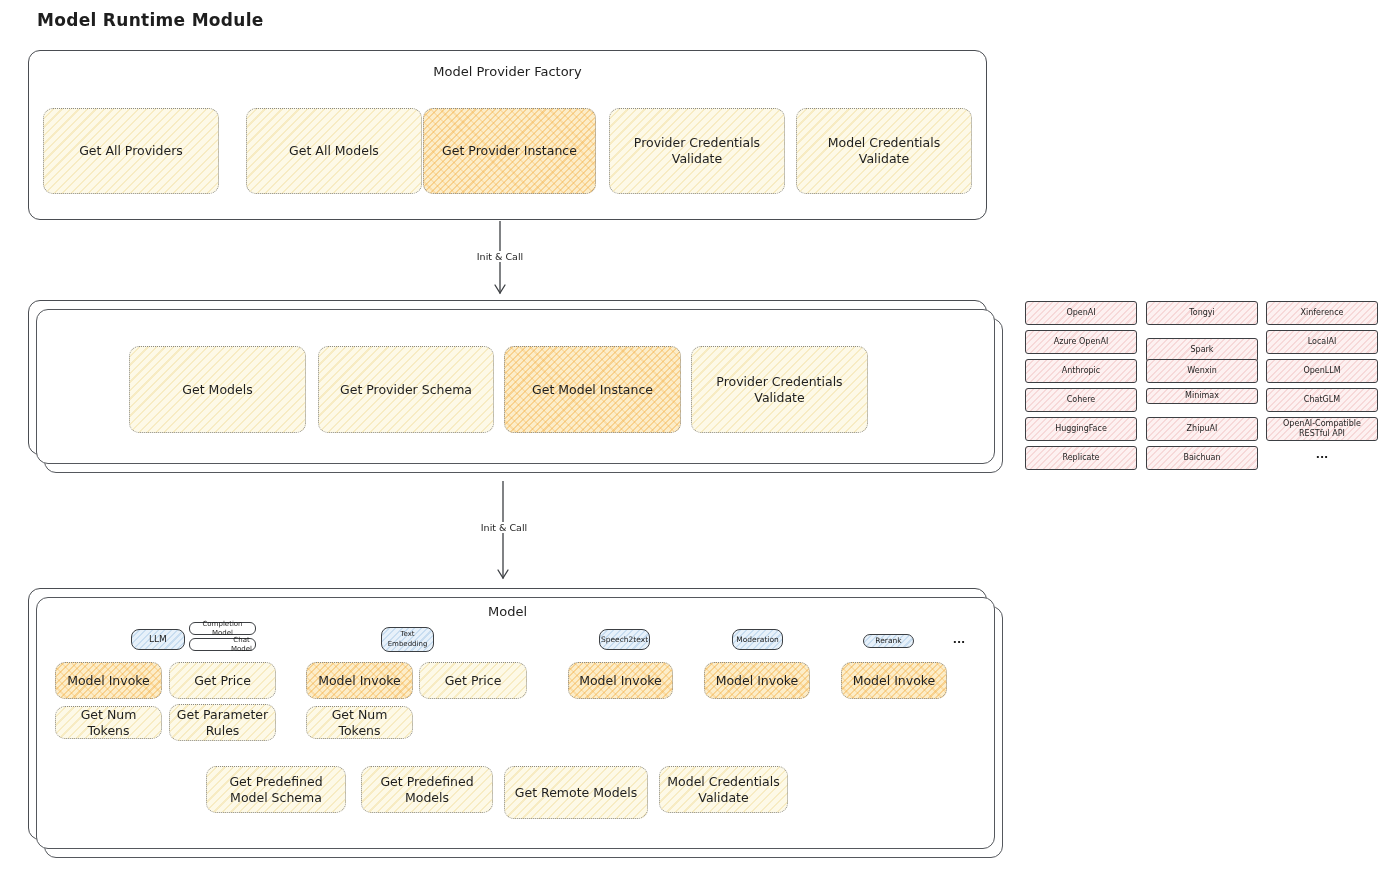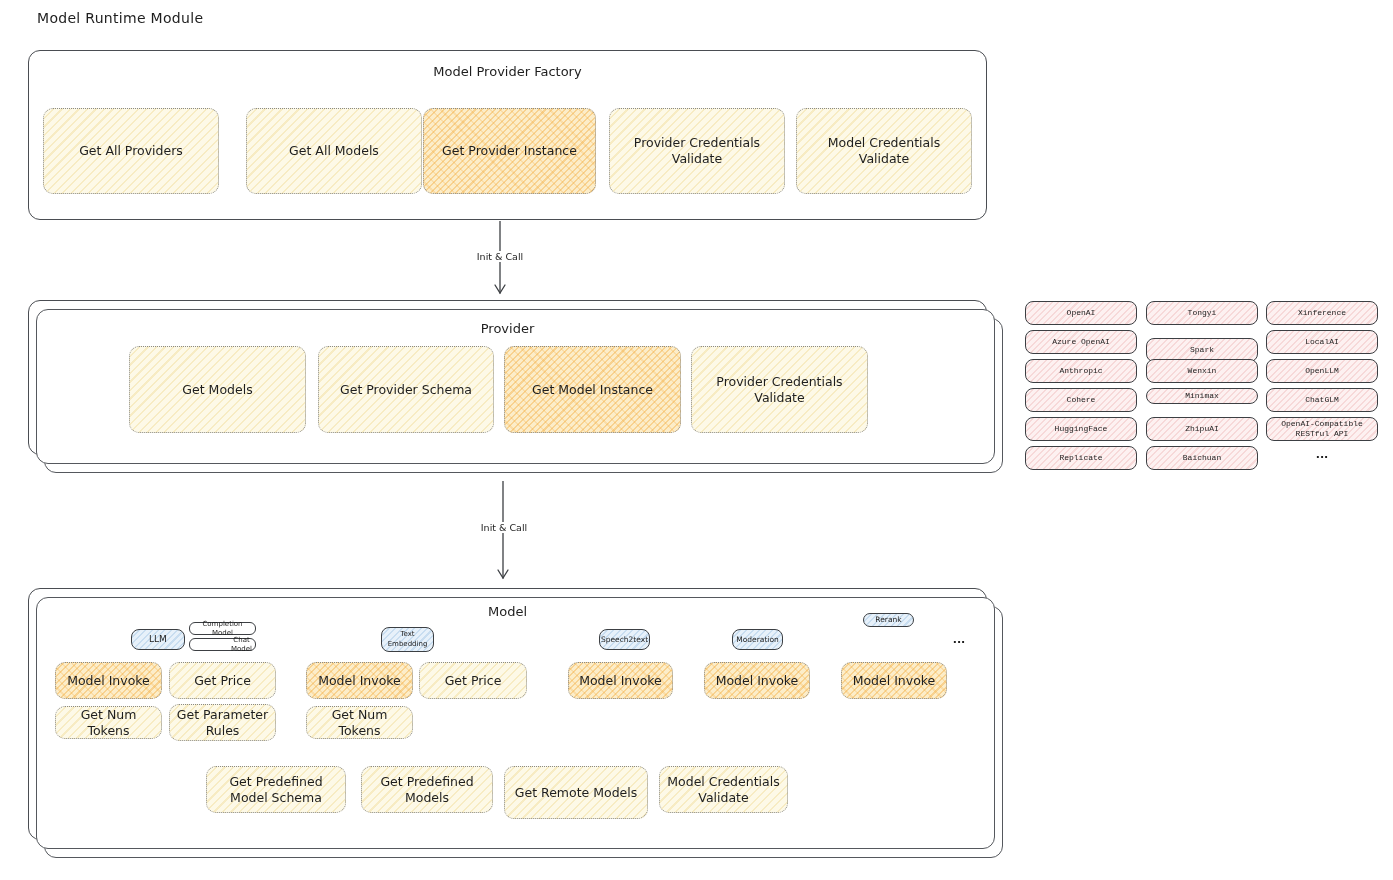--- a/index.html
+++ b/index.html
@@ -1,21 +1,21 @@
 <!DOCTYPE html>
 <html><head>
 <meta charset="utf-8">
 <style>
   html,body{margin:0;padding:0;background:#ffffff;}
   .canvas{
     position:relative;width:1393px;height:880px;background:#ffffff;overflow:hidden;
     font-family:"DejaVu Sans", sans-serif;color:#1e1e1e;
   }
   .main-title{
-    position:absolute;left:37px;top:10px;font-size:14px;font-weight:normal;
+    position:absolute;left:37px;top:10px;font-size:17px;font-weight:bold;
     letter-spacing:.3px;
   }
   
   .frame{
     position:absolute;background:#fff;border:1.6px solid #4a4d52;border-radius:12px;
     z-index:0;
   }
   .frame.stacked::after, .frame.stacked::before{
     content:"";position:absolute;border:1.4px solid #55585d;border-radius:12px;
     background:#fff;width:100%;height:100%;z-index:-1;
@@ -37,24 +37,23 @@
     background-image:repeating-linear-gradient(135deg, rgba(233,204,112,.30) 0 1.5px, transparent 1.5px 6px);
   }
   .box-orange{
     border:1.6px dotted #8a8a86;
     background-color:#fcedc9;
     background-image:
       repeating-linear-gradient(135deg, rgba(242,166,50,.38) 0 1.5px, transparent 1.5px 4.5px),
       repeating-linear-gradient(45deg, rgba(242,166,50,.22) 0 1.5px, transparent 1.5px 7px);
   }
   .box-pink{
-    border:1.4px solid #3c3f43;border-radius:8px;font-size:8px;
+    border:1.4px solid #3c3f43;border-radius:3px;font-size:8px;
     background-color:#fdf1f1;
     background-image:repeating-linear-gradient(135deg, rgba(225,130,130,.22) 0 1.5px, transparent 1.5px 4.5px);
-    font-family:Liberation Mono, monospace;
   }
   .box-blue{
     border:1.4px solid #3c3f43;border-radius:8px;font-size:7.5px;
     background-color:#e7f1fa;
     background-image:repeating-linear-gradient(135deg, rgba(120,170,215,.28) 0 1.5px, transparent 1.5px 4.5px);
   }
   .box-white{
     border:1.3px solid #3c3f43;border-radius:6px;font-size:7px;background:#fff;
   }
   .ellipsis-txt{position:absolute;font-size:11px;font-weight:bold;text-align:center;}
@@ -84,21 +83,20 @@
 
   <div class="arrow" style="left:492px;top:221px;">
     <svg width="16" height="74" viewBox="0 0 16 74" fill="none" stroke="#3c3f43" stroke-width="1.3" stroke-linecap="round">
       <line x1="8" y1="0" x2="8" y2="72"></line>
       <polyline points="3,64 8,72 13,64"></polyline>
     </svg>
   </div>
   <div class="arrow-label" style="left:500px;top:251px;">Init &amp; Call</div>
 
   <div class="frame stacked" style="left:28px;top:300px;width:957px;height:153px;">
-    <div class="frame-title" style="top:20px;">Provider</div>
     <div class="node box-yellow" style="left:100px;top:45px;width:177px;height:87px;">Get Models</div>
     <div class="node box-yellow" style="left:289px;top:45px;width:176px;height:87px;">Get Provider Schema</div>
     <div class="node box-orange" style="left:475px;top:45px;width:177px;height:87px;">Get Model Instance</div>
     <div class="node box-yellow" style="left:662px;top:45px;width:177px;height:87px;">Provider Credentials Validate</div>
   </div>
 
   <div class="node box-pink" style="left:1025px;top:301px;width:112px;height:24px;">OpenAI</div>
   <div class="node box-pink" style="left:1025px;top:330px;width:112px;height:24px;">Azure OpenAI</div>
   <div class="node box-pink" style="left:1025px;top:359px;width:112px;height:24px;">Anthropic</div>
   <div class="node box-pink" style="left:1025px;top:388px;width:112px;height:24px;">Cohere</div>
@@ -129,21 +127,21 @@
 
   <div class="frame stacked" style="left:28px;top:588px;width:957px;height:250px;">
     <div class="frame-title" style="top:15px;">Model</div>
 
     <div class="node box-blue" style="left:102px;top:40px;width:54px;height:21px;font-size:9px;">LLM</div>
     <div class="node box-white" style="left:160px;top:33px;width:67px;height:13px;">Completion Model</div>
     <div class="node box-white" style="left:160px;top:49px;width:67px;height:13px;padding-left:44px;">Chat Model</div>
     <div class="node box-blue" style="left:352px;top:38px;width:53px;height:25px;font-size:7px;line-height:1.3;">Text Embedding</div>
     <div class="node box-blue" style="left:570px;top:40px;width:51px;height:21px;">Speech2text</div>
     <div class="node box-blue" style="left:703px;top:40px;width:51px;height:21px;">Moderation</div>
-    <div class="node box-blue" style="left:834px;top:24px;width:51px;height:14px;">Rerank</div>
+    <div class="node box-blue" style="left:834px;top:45px;width:51px;height:14px;">Rerank</div>
     <div class="ellipsis-txt" style="left:918px;top:44px;width:24px;">...</div>
 
     <div class="node box-orange" style="left:26px;top:73px;width:107px;height:37px;">Model Invoke</div>
     <div class="node box-yellow" style="left:140px;top:73px;width:107px;height:37px;">Get Price</div>
     <div class="node box-orange" style="left:277px;top:73px;width:107px;height:37px;">Model Invoke</div>
     <div class="node box-yellow" style="left:390px;top:73px;width:108px;height:37px;">Get Price</div>
     <div class="node box-orange" style="left:539px;top:73px;width:105px;height:37px;">Model Invoke</div>
     <div class="node box-orange" style="left:675px;top:73px;width:106px;height:37px;">Model Invoke</div>
     <div class="node box-orange" style="left:812px;top:73px;width:106px;height:37px;">Model Invoke</div>
 

